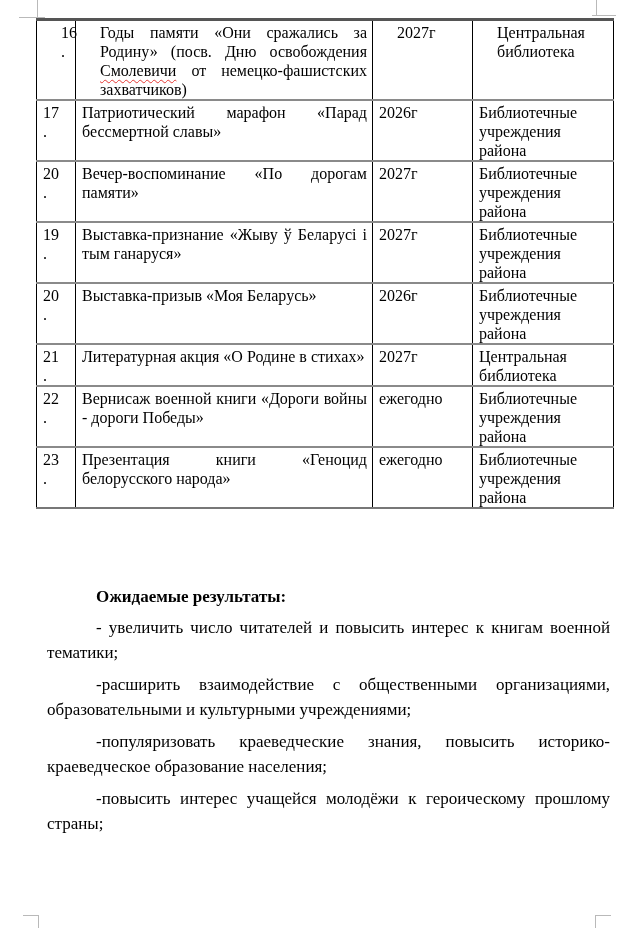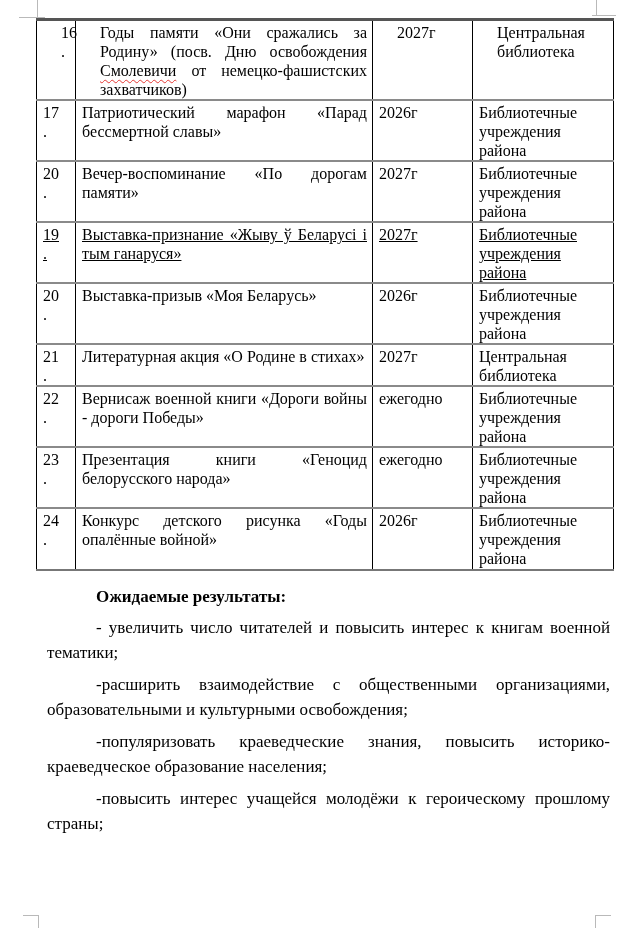--- a/index.html
+++ b/index.html
@@ -40,21 +40,21 @@
     border-left:1px solid #000;
     border-right:1px solid #000;
     border-top:2px solid #8a8a8a;
     border-bottom:2px solid #8a8a8a;
   }
   .doc-table tr:first-child td{border-top:3px solid #555;padding-left:24px;}
   .doc-table tr:last-child td{border-bottom:2px solid #777;}
   .doc-table tr:nth-child(1){height:76px;}
   .doc-table tr:nth-child(2){height:57px;}
   .doc-table tr:nth-child(3){height:58px;}
-  .doc-table tr:nth-child(4){height:57px;text-decoration:underline;}
+  .doc-table tr:nth-child(4){height:57px;}
   .doc-table tr:nth-child(5){height:61px;}
   .doc-table tr:nth-child(6){height:40px;}
   .doc-table tr:nth-child(7){height:60px;}
   .doc-table tr:nth-child(8){height:57px;margin-top:44px;}
   .doc-table tr:nth-child(9){height:62px;}
   .num-cell span{display:block;}
   .event-cell{text-align:justify;}
   .misspelled{
     text-decoration:underline;
     text-decoration-style:wavy;
@@ -166,31 +166,22 @@
     </tr>
     <tr>
       <td class="num-cell">
         <span>23</span>
         <span>.</span>
       </td>
       <td class="event-cell">Презентация книги «Геноцид белорусского народа»</td>
       <td>ежегодно</td>
       <td>Библиотечные учреждения района</td>
     </tr>
-    <tr>
-      <td class="num-cell">
-        <span>24</span>
-        <span>.</span>
-      </td>
-      <td class="event-cell">Конкурс детского рисунка «Годы опалённые войной»</td>
-      <td>2026г</td>
-      <td>Библиотечные учреждения района</td>
-    </tr>
   </tbody>
 </table>
 
 <div class="results">
   <p class="heading">Ожидаемые результаты:</p>
   <p>- увеличить число читателей и повысить интерес к книгам военной тематики;</p>
-  <p>-расширить взаимодействие с общественными организациями, образовательными и культурными освобождения;</p>
+  <p>-расширить взаимодействие с общественными организациями, образовательными и культурными учреждениями;</p>
   <p>-популяризовать краеведческие знания, повысить историко-краеведческое образование населения;</p>
   <p>-повысить интерес учащейся молодёжи к героическому прошлому страны;</p>
 </div>
 
 </body></html>

